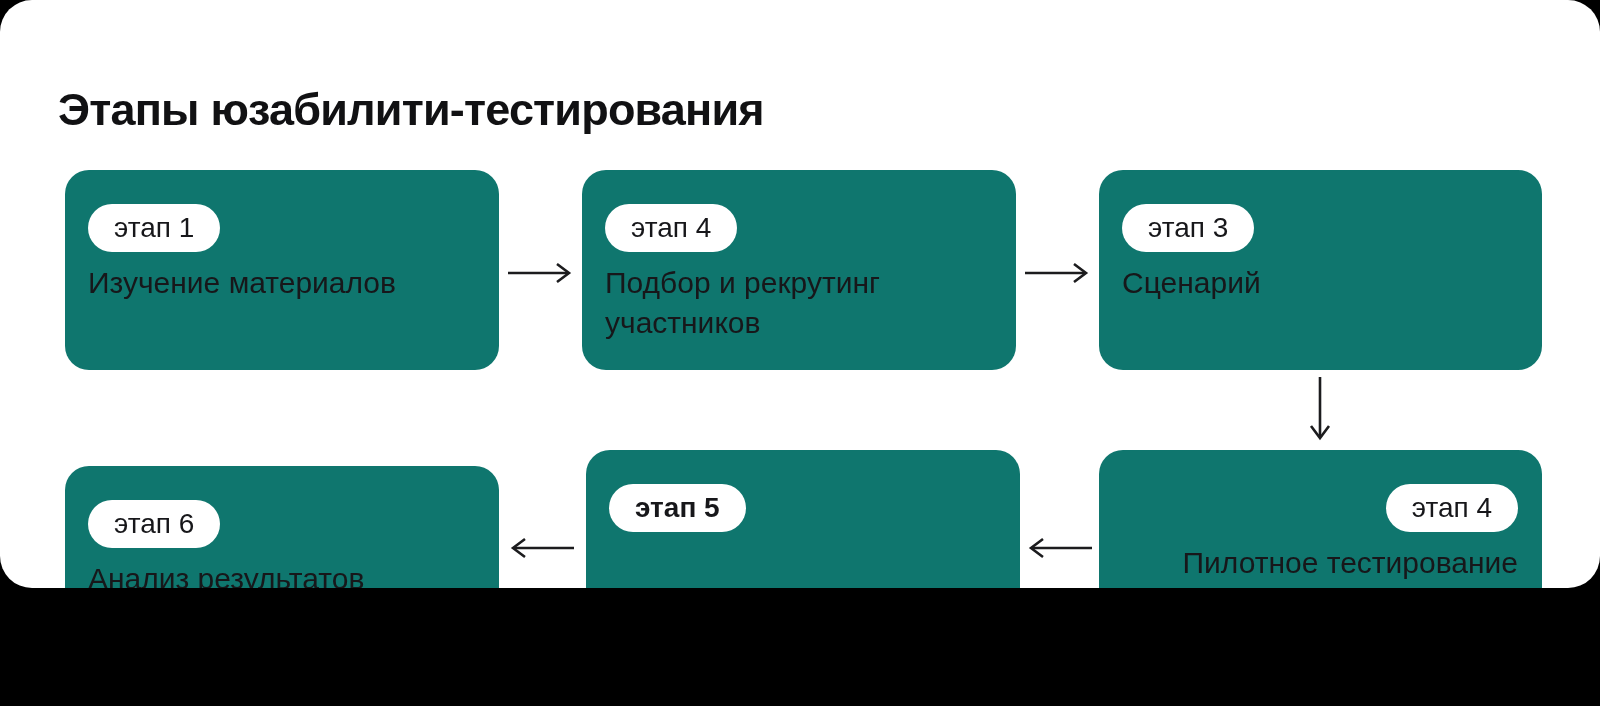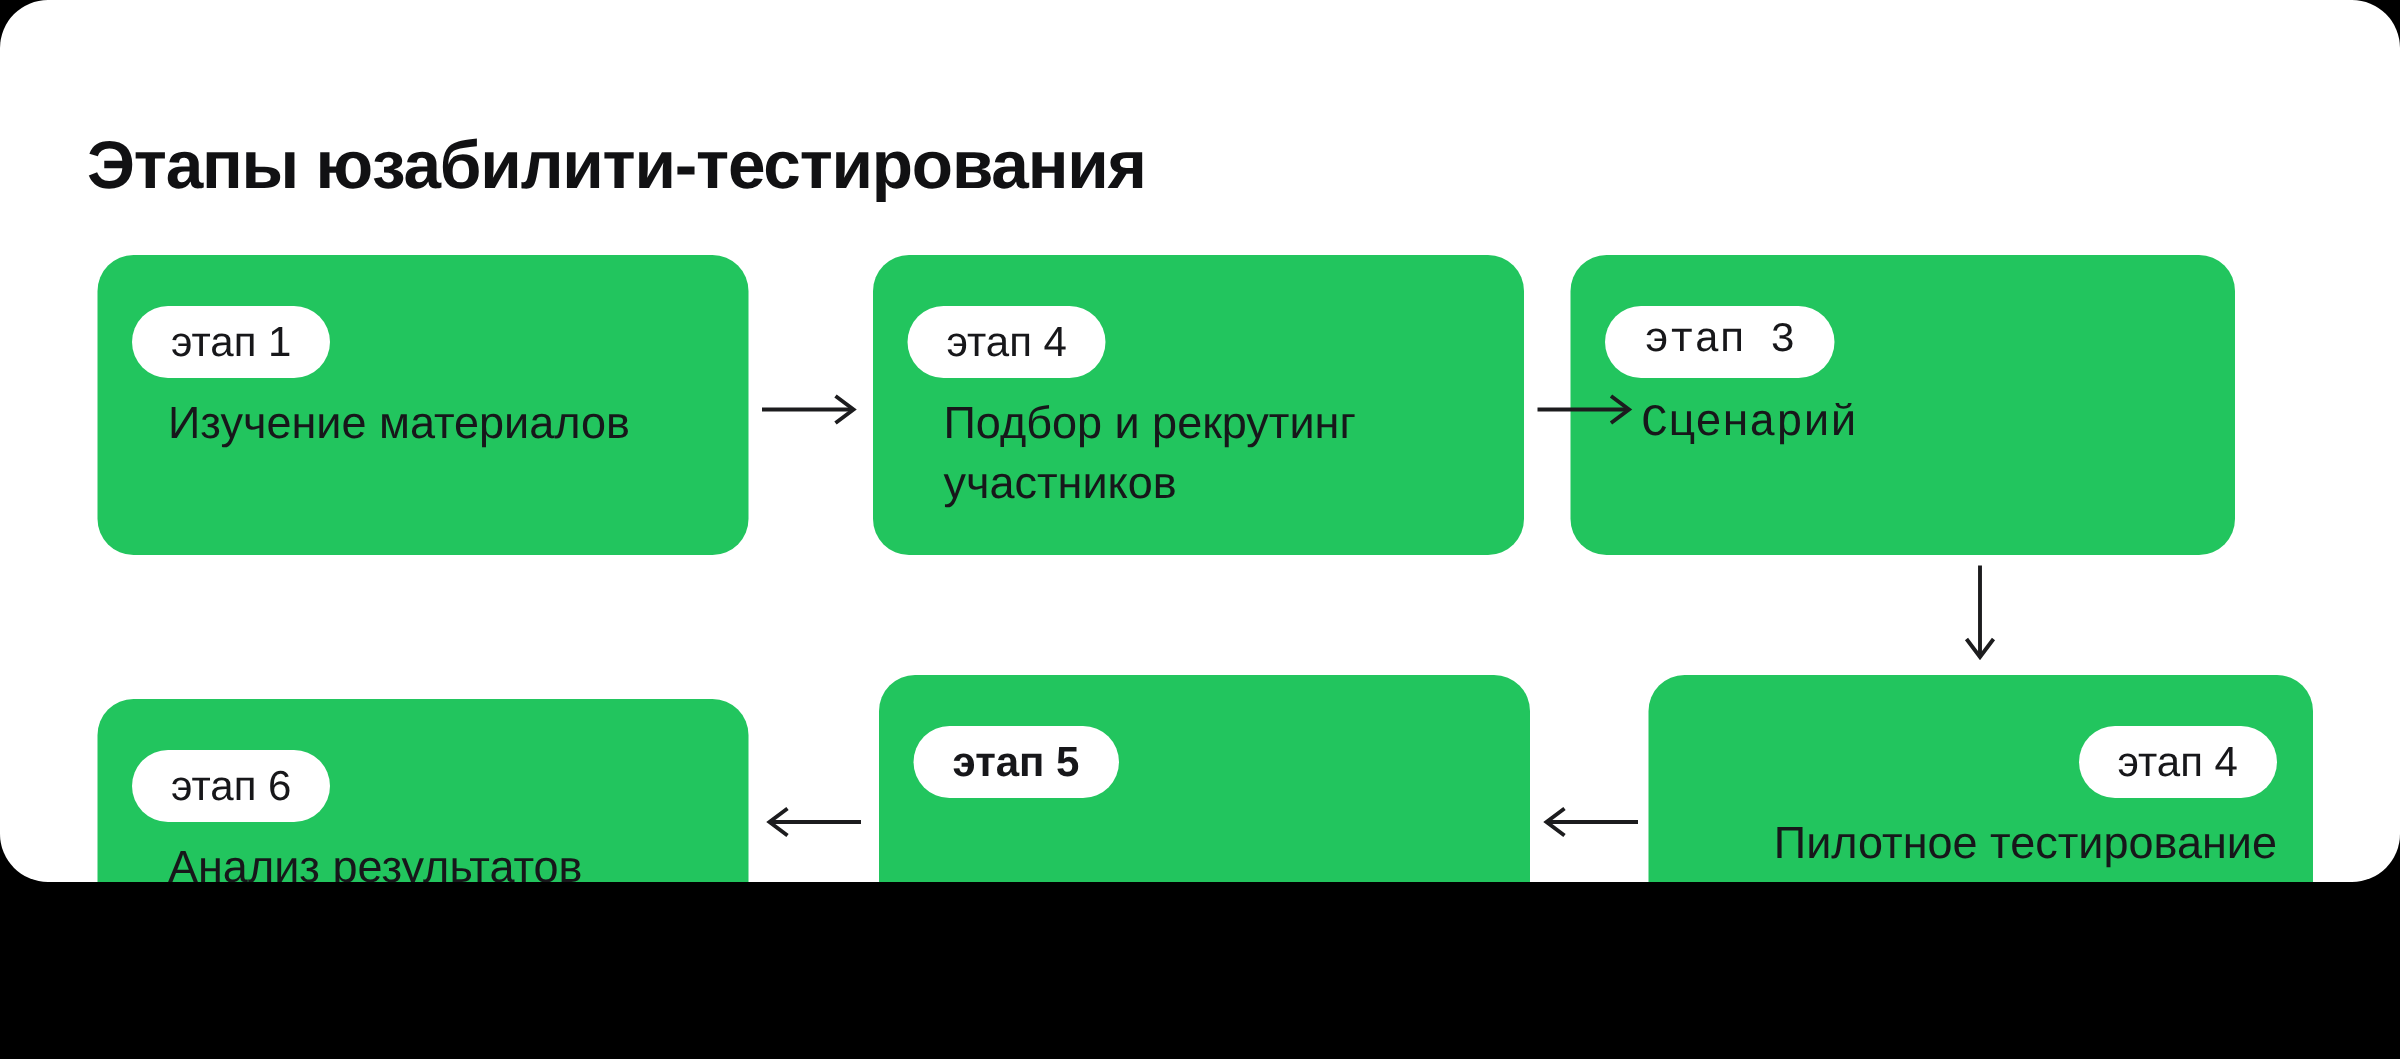--- a/index.html
+++ b/index.html
@@ -26,48 +26,47 @@
     font-size: 45px;
     font-weight: 700;
     letter-spacing: -0.8px;
     color: #111113;
     white-space: nowrap;
   }
   .card {
     position: absolute;
     width: 434px;
     height: 200px;
-    background: #22c55e;
+    background: #0f766e;
     border-radius: 24px;
     box-sizing: border-box;
     padding: 34px 24px 0 23px;
   }
   .pos-1 { left: 65px;   top: 170px; }
   .pos-2 { left: 582px;  top: 170px; }
-  .pos-3 { left: 1047px; top: 170px; width: 443px; font-family: Liberation Mono, monospace; }
+  .pos-3 { left: 1099px; top: 170px; width: 443px; }
   .pos-4 { left: 1099px; top: 450px; width: 443px; text-align: right; }
   .pos-5 { left: 586px;  top: 450px; font-weight: bold; }
   .pos-6 { left: 65px;   top: 466px; }
   .badge {
     display: inline-block;
     background: #ffffff;
     border-radius: 26px;
     height: 48px;
     line-height: 48px;
     padding: 0 26px;
     font-size: 28px;
     color: #17171a;
     white-space: nowrap;
   }
   .card-text {
     margin-top: 11px;
     font-size: 30px;
     line-height: 40px;
     color: #17171a;
-    margin-left: 24px;
   }
   .card-text .line { display: block; }
   .arrow {
     position: absolute;
   }
   .arrow svg { display: block; }
   .arrow path {
     stroke: #1c1c1e;
     stroke-width: 2.6;
     fill: none;

